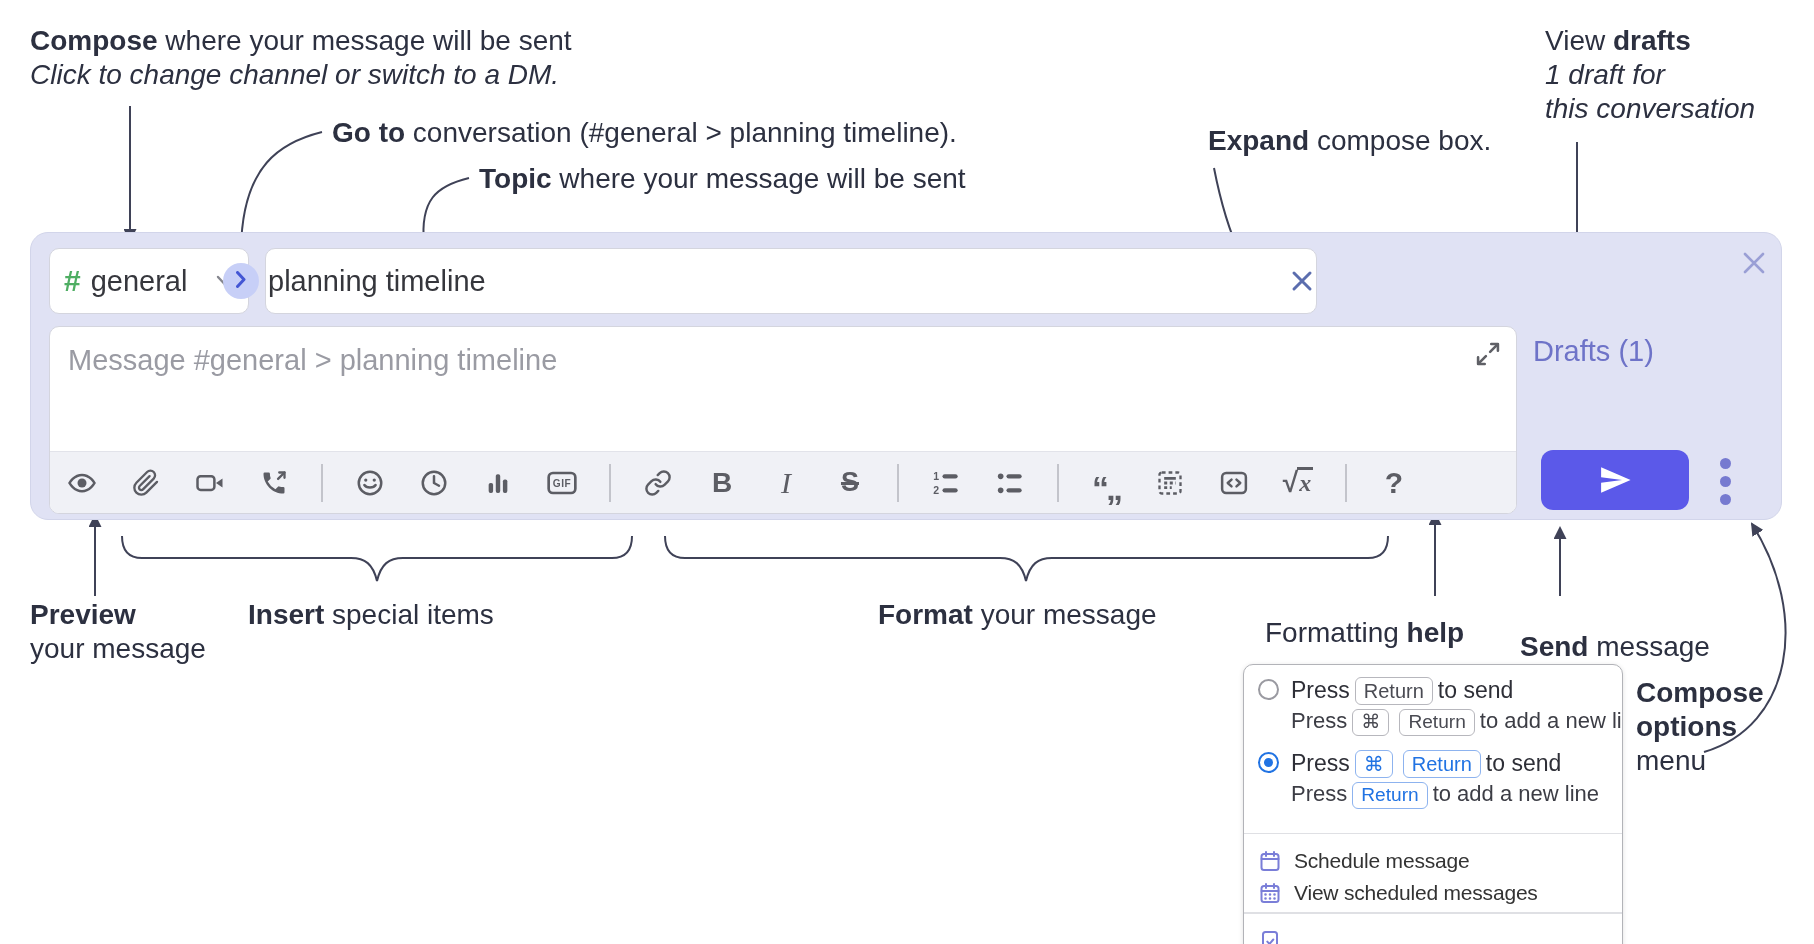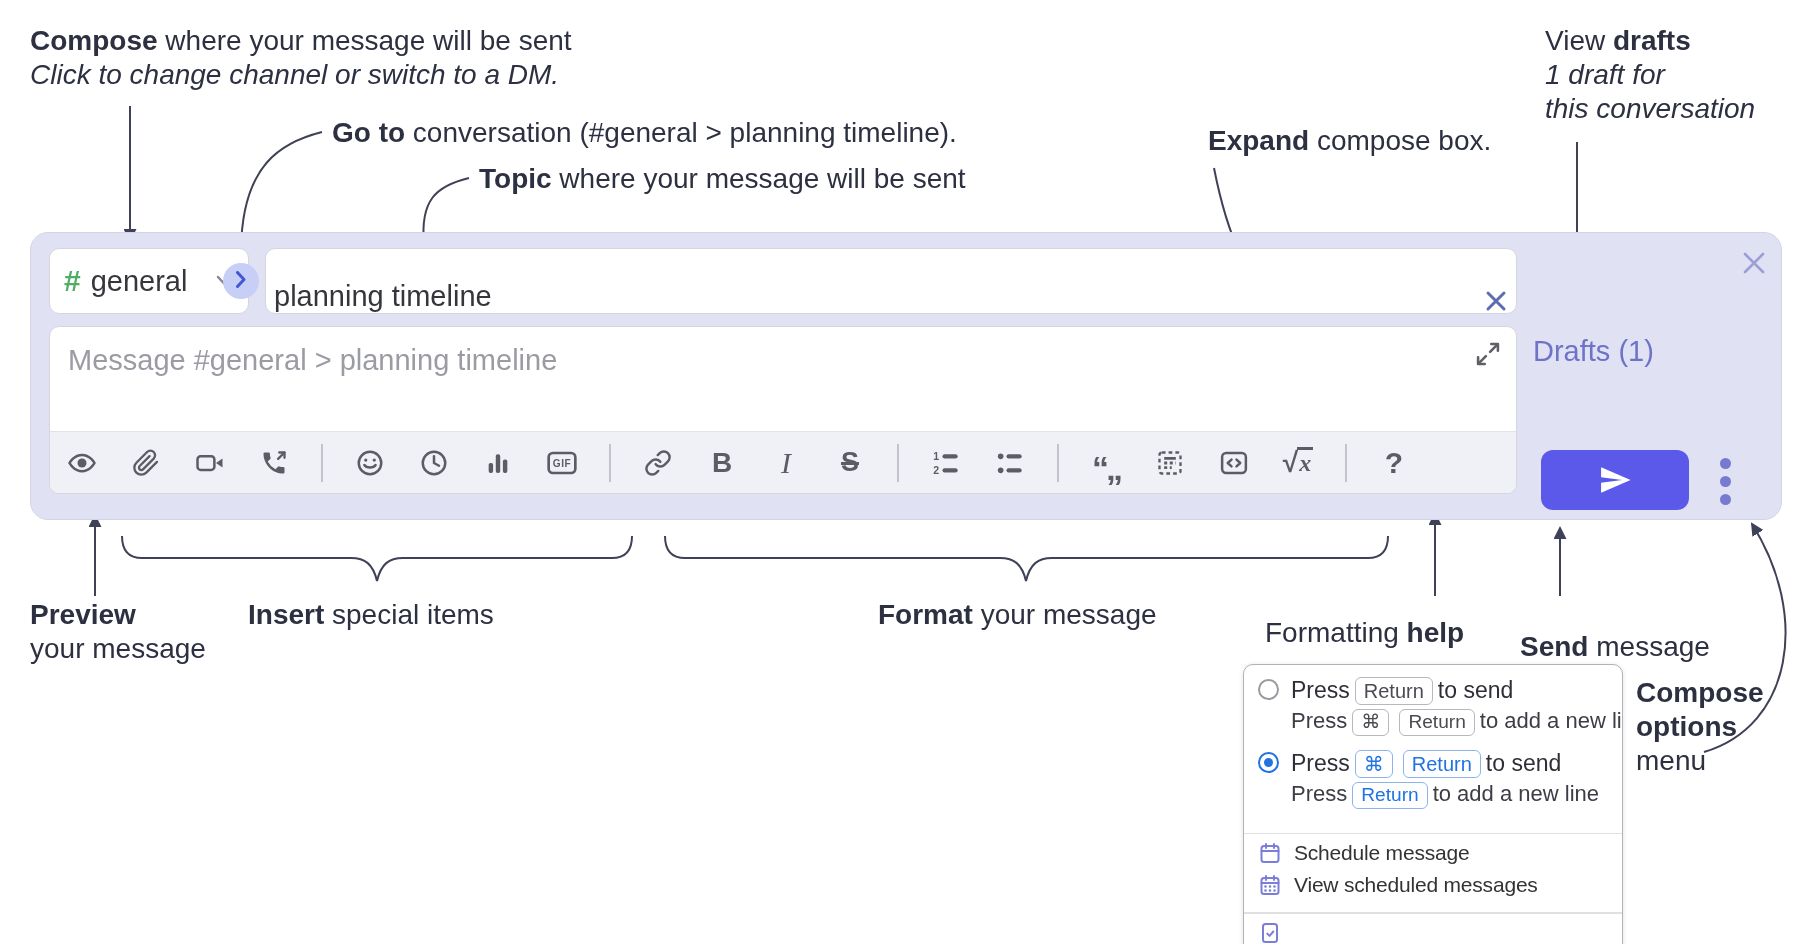--- a/index.html
+++ b/index.html
@@ -11,25 +11,25 @@
   .ann b{font-weight:700;}
   .ann .it{font-style:italic;}
   
   .panel{position:absolute;left:30px;top:232px;width:1752px;height:288px;background:#e0e2f4;border:1px solid #d2d5ea;border-radius:18px;box-sizing:border-box;}
   .whitebox{position:absolute;background:#fff;border:1.5px solid #d4d5de;border-radius:10px;box-sizing:border-box;}
   .chan-box{left:18px;top:15px;width:200px;height:66px;display:flex;align-items:center;padding:0 14px;gap:10px;cursor:pointer;}
   .hash{font-size:30px;font-weight:700;color:#4fae63;}
   .chan-name{font-size:29px;color:#36373d;}
   .chan-chev{margin-left:auto;display:flex;}
   .goto-circle{position:absolute;left:192px;top:30px;width:36px;height:36px;border-radius:50%;background:#c7cff7;display:flex;align-items:center;justify-content:center;cursor:pointer;}
-  .topic-box{left:234px;top:15px;width:1252px;height:66px;display:flex;align-items:flex-end;padding:0 8px;}
+  .topic-box{left:234px;top:15px;width:1052px;height:66px;display:flex;align-items:center;padding:0 2px;}
   .topic-text{font-size:29px;color:#35363c;flex:1;}
   .xbtn{display:flex;align-items:center;justify-content:center;cursor:pointer;}
   .panel-close{position:absolute;left:1706px;top:13px;width:34px;height:34px;}
-  .msg-box{left:18px;top:93px;width:1468px;height:168px;overflow:hidden;}
+  .msg-box{left:18px;top:93px;width:1468px;height:188px;overflow:hidden;}
   .placeholder{position:absolute;left:18px;top:17px;font-size:29px;color:#9a9ba3;}
   .expand-btn{position:absolute;right:14px;top:13px;width:28px;height:28px;color:#5f6066;}
   .toolbar{position:absolute;left:0;right:0;bottom:0;height:62px;background:#f0f1f6;border-top:1px solid #e2e3ea;display:flex;align-items:center;box-sizing:border-box;}
   .tbtn{width:64px;height:46px;display:flex;align-items:center;justify-content:center;color:#5c5d64;cursor:pointer;flex:0 0 auto;}
   .tdiv{width:2px;height:38px;background:#c3c4cb;margin:0 15px;flex:0 0 auto;}
   .glyph-b{font-size:28px;font-weight:700;}
   .glyph-i{font-size:30px;font-style:italic;font-family:"Liberation Serif",serif;}
   .glyph-s{font-size:27px;font-weight:700;text-decoration:line-through;text-decoration-thickness:2.5px;}
   .glyph-q{font-size:34px;font-weight:700;letter-spacing:-3px;line-height:20px;padding-top:10px;}
   .glyph-help{font-size:30px;font-weight:700;}
@@ -45,21 +45,21 @@
   .menu-divider{height:1.5px;background:#dfe0e4;}
   .opt{display:flex;align-items:flex-start;gap:12px;cursor:pointer;}
   .opt + .opt{margin-top:12px;}
   .radio{width:21px;height:21px;border-radius:50%;border:2px solid #9a9aa1;box-sizing:border-box;margin-top:4px;flex:0 0 auto;}
   .radio.sel{border-color:#2173e3;display:flex;align-items:center;justify-content:center;}
   .radio.sel i{width:9px;height:9px;border-radius:50%;background:#2173e3;}
   .opt-main{font-size:23px;line-height:30px;color:#2e2f37;white-space:nowrap;}
   .opt-sub{font-size:22px;line-height:24px;color:#3c3d45;margin-top:4px;white-space:nowrap;}
   .kbd{display:inline-block;border:1.5px solid #b7b7bd;border-radius:6px;padding:0 8px;background:#fff;color:#4a4b53;font-size:0.87em;margin:0 5px;line-height:1.3;}
   .kbd.blue{border-color:#8db3ef;color:#2173e3;}
-  .mitem{display:flex;align-items:flex-start;gap:12px;height:32px;font-size:21px;color:#333;letter-spacing:-0.2px;cursor:pointer;white-space:nowrap;}
+  .mitem{display:flex;align-items:flex-end;gap:12px;height:32px;font-size:21px;color:#333;letter-spacing:-0.2px;cursor:pointer;white-space:nowrap;}
   .micon{color:#7a7ed8;display:flex;flex:0 0 auto;}
 </style>
 </head>
 <body>
 
 <div class="canvas">
 
   <svg class="overlay" width="1814" height="944">
     <defs>
       <marker id="arr" viewBox="0 0 10 10" refX="8.5" refY="5" markerWidth="6.5" markerHeight="6.5" orient="auto-start-reverse">

